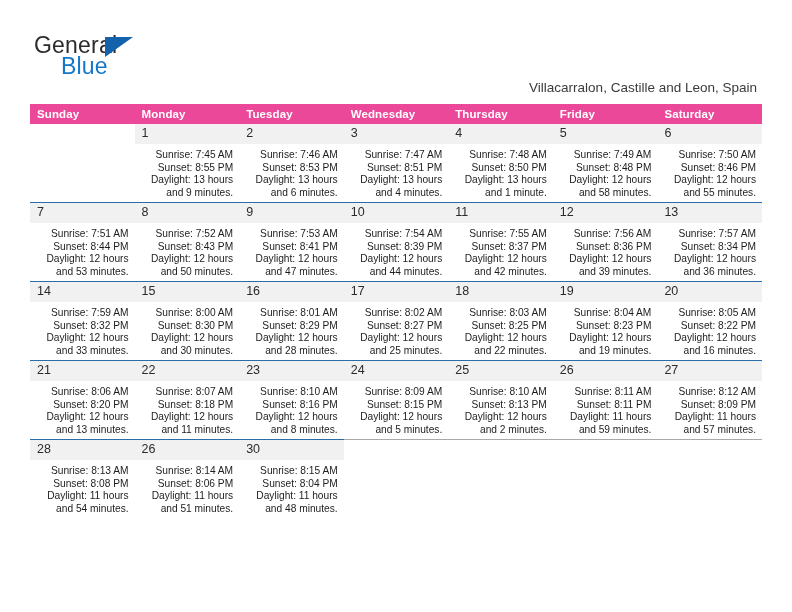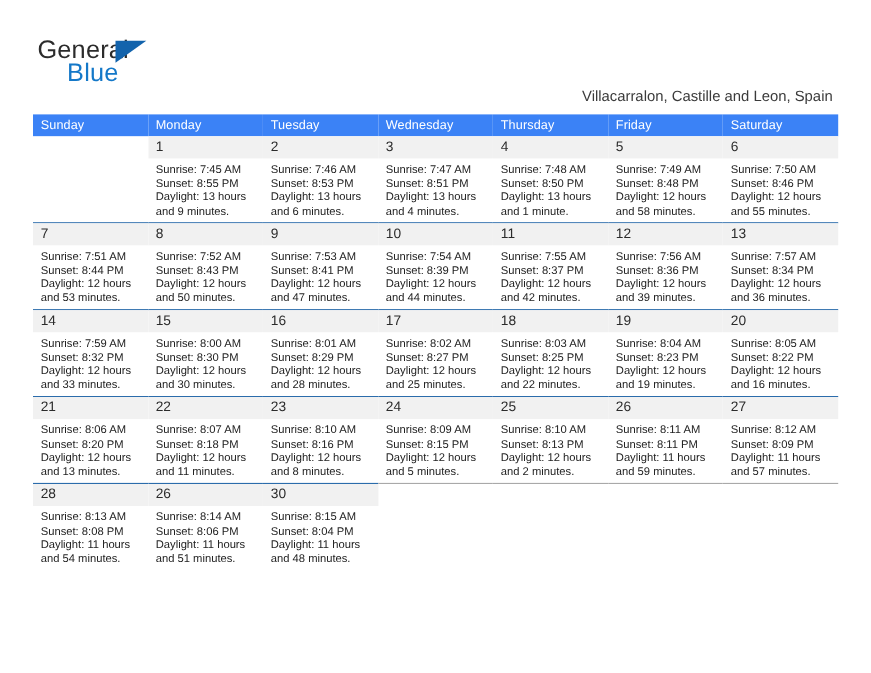--- a/index.html
+++ b/index.html
@@ -88,24 +88,24 @@
     width: 732px;
   }
   table.cal {
     border-collapse: collapse;
     table-layout: fixed;
     width: 732px;
   }
   table.cal col { width: 104.57px; }
 
   thead th {
-    background: #3b82f6;
+    background: #ec4899;
     color: #ffffff;
     font-size: 11.5px;
-    font-weight: normal;
+    font-weight: bold;
     text-align: left;
     padding: 4px 0 4px 7px;
     height: 12px;
     letter-spacing: .1px;
   }
 
   tbody td {
     vertical-align: top;
     padding: 0;
     border-top: 1.2px solid #2b6cab;
@@ -130,20 +130,21 @@
   }
   .daynum.blank {
     background: transparent;
     color: transparent;
   }
   .details {
     padding: 5px 6px 0 7px;
     font-size: 10.2px;
     line-height: 12.6px;
     color: #1d1d1d;
+    text-align: right;
   }
   .details div { white-space: nowrap; }
 </style>
 </head>
 <body>
 
 <div class="page">
 
   <div class="header">
     <div class="logo">

